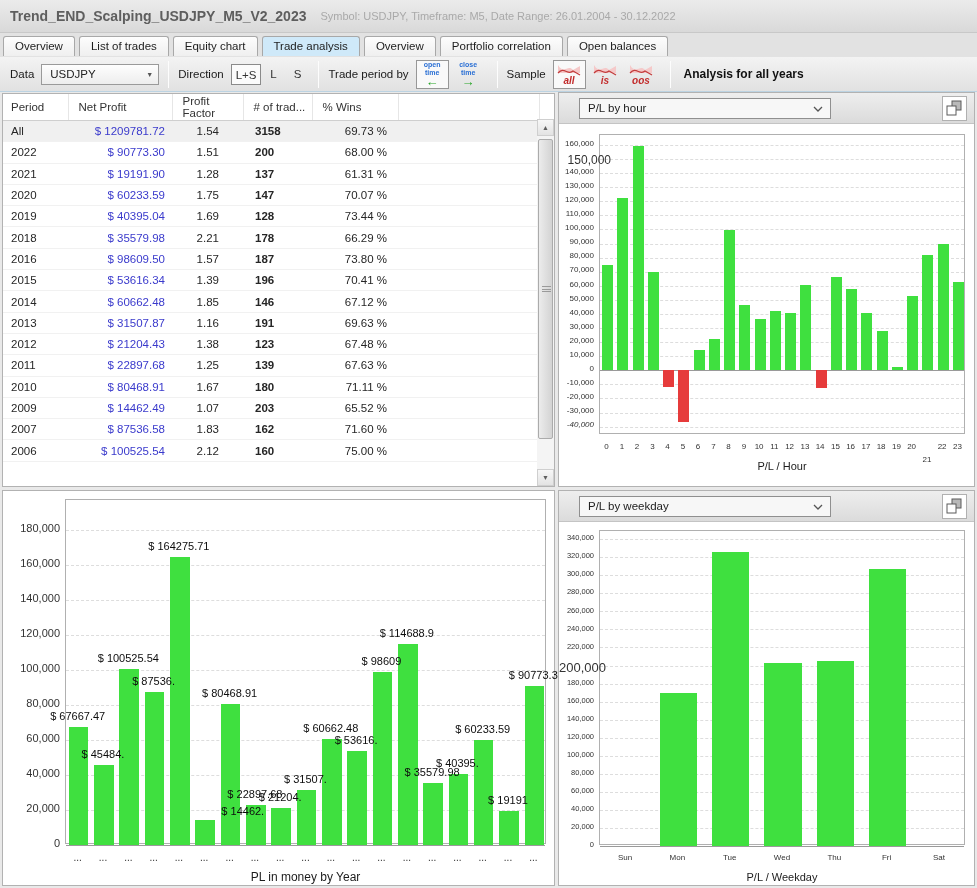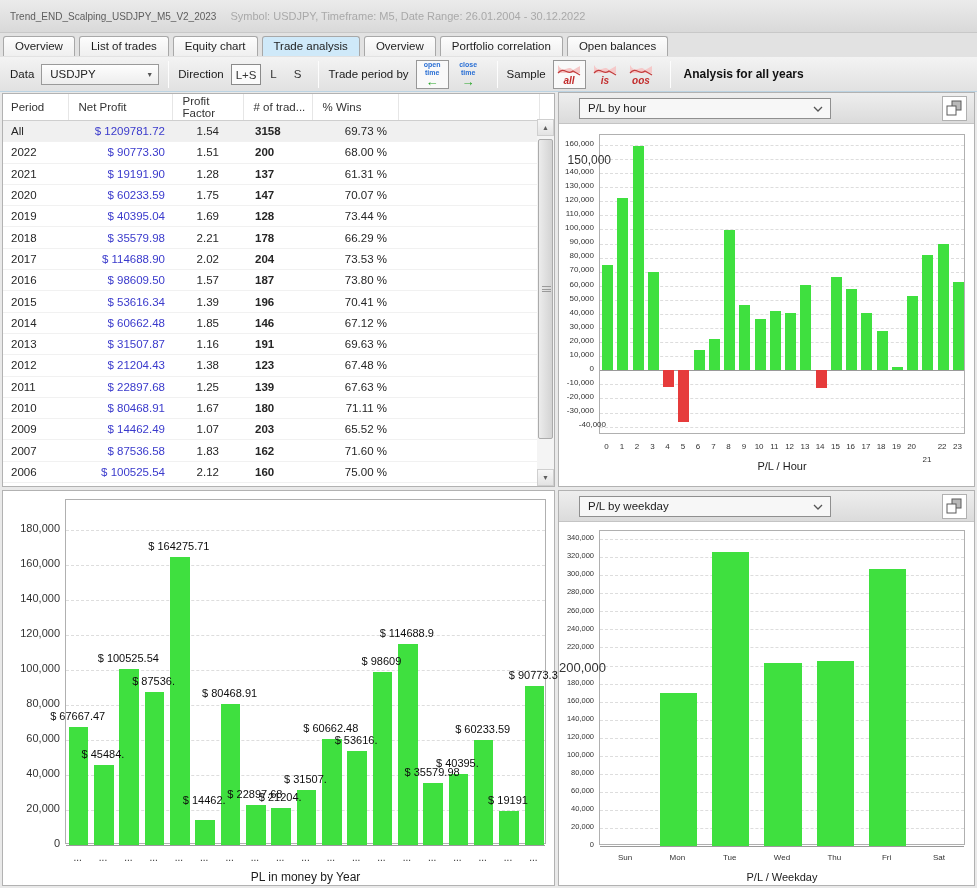--- a/index.html
+++ b/index.html
@@ -4,21 +4,21 @@
 <style>
   html,body{margin:0;padding:0;background:#e9e9e9;}
   *{box-sizing:border-box;}
   #app{position:relative;width:977px;height:888px;background:#e9e9e9;
        font-family:"Liberation Sans",sans-serif;color:#222;overflow:hidden;}
 
   
   .titlebar{position:absolute;left:0;top:0;width:977px;height:33px;
             background:linear-gradient(#ebebeb,#d9d9d9);border-bottom:1px solid #c8c8c8;
             display:flex;align-items:center;padding-left:10px;}
-  .title{font-size:10px;font-weight:normal;color:#5e5e5e;}
+  .title{font-size:14px;font-weight:bold;color:#5e5e5e;}
   .subtitle{font-size:11px;color:#a9a9a9;margin-left:14px;}
 
   
   .tabbar{position:absolute;left:0;top:33px;width:977px;height:24px;background:#e2e2e2;}
   .tab{display:inline-block;margin:3px 1px 0 3px;padding:3px 11px 4px;font-size:11.5px;
        background:linear-gradient(#fdfdfd,#efefef);border:1px solid #a8a8a8;border-bottom:none;
        border-radius:3px 3px 0 0;color:#1d1d1d;cursor:default;}
   .tab.active{background:#cfe9f9;}
 
   
@@ -225,28 +225,20 @@
             <td class="c3">128</td>
             <td class="c4">73.44 %</td>
             <td class="c5"></td>
           </tr>
           <tr>
             <td class="c0">2018</td>
             <td class="c1">$ 35579.98</td>
             <td class="c2">2.21</td>
             <td class="c3">178</td>
             <td class="c4">66.29 %</td>
-            <td class="c5"></td>
-          </tr>
-          <tr>
-            <td class="c0">2017</td>
-            <td class="c1">$ 114688.90</td>
-            <td class="c2">2.02</td>
-            <td class="c3">204</td>
-            <td class="c4">73.53 %</td>
             <td class="c5"></td>
           </tr>
           <tr>
             <td class="c0">2016</td>
             <td class="c1">$ 98609.50</td>
             <td class="c2">1.57</td>
             <td class="c3">187</td>
             <td class="c4">73.80 %</td>
             <td class="c5"></td>
           </tr>
@@ -389,21 +381,21 @@
           <div class="bar" style="left: 230.9px; top: 142.3px; width: 11px; height: 93px; background: rgb(63, 224, 63);"></div>
           <div class="bar" style="left: 246.1px; top: 153.5px; width: 11px; height: 81.7px; background: rgb(63, 224, 63);"></div>
           <div class="bar" style="left: 261.4px; top: 177.5px; width: 11px; height: 57.7px; background: rgb(63, 224, 63);"></div>
           <div class="bar" style="left: 276.6px; top: 195.8px; width: 11px; height: 39.4px; background: rgb(63, 224, 63);"></div>
           <div class="bar" style="left: 291.9px; top: 231.7px; width: 11px; height: 3.5px; background: rgb(63, 224, 63);"></div>
           <div class="bar" style="left: 307.1px; top: 160.6px; width: 11px; height: 74.6px; background: rgb(63, 224, 63);"></div>
           <div class="bar" style="left: 322.4px; top: 119.7px; width: 11px; height: 115.5px; background: rgb(63, 224, 63);"></div>
           <div class="bar" style="left: 337.6px; top: 109.2px; width: 11px; height: 126.1px; background: rgb(63, 224, 63);"></div>
           <div class="bar" style="left: 352.9px; top: 146.5px; width: 11px; height: 88.7px; background: rgb(63, 224, 63);"></div>
         </div>
-        <div class="ytick" style="top: 296.3px; left: 0px; width: 47px; font-size: 8px;">-40,000</div>
+        <div class="ytick" style="top: 296.3px; left: 0px; width: 35px; font-size: 8px; font-style: italic;">-40,000</div>
         <div class="ytick" style="top: 282.3px; left: 0px; width: 35px; font-size: 8px;">-30,000</div>
         <div class="ytick" style="top: 268.2px; left: 0px; width: 35px; font-size: 8px;">-20,000</div>
         <div class="ytick" style="top: 254.1px; left: 0px; width: 35px; font-size: 8px;">-10,000</div>
         <div class="ytick" style="top: 240px; left: 0px; width: 35px; font-size: 8px;">0</div>
         <div class="ytick" style="top: 225.9px; left: 0px; width: 35px; font-size: 8px;">10,000</div>
         <div class="ytick" style="top: 211.8px; left: 0px; width: 35px; font-size: 8px;">20,000</div>
         <div class="ytick" style="top: 197.8px; left: 0px; width: 35px; font-size: 8px;">30,000</div>
         <div class="ytick" style="top: 183.7px; left: 0px; width: 35px; font-size: 8px;">40,000</div>
         <div class="ytick" style="top: 169.6px; left: 0px; width: 35px; font-size: 8px;">50,000</div>
         <div class="ytick" style="top: 155.5px; left: 0px; width: 35px; font-size: 8px;">60,000</div>
@@ -492,21 +484,21 @@
         <div class="blabel" style="left: 14.7px; top: 218.5px; width: 120px; font-size: 11px;">$ 67667.47</div>
         <div class="xtick" style="left: 75px; top: 361px; width: 50px; font-size: 10px;">...</div>
         <div class="blabel" style="left: 40px; top: 257.3px; width: 120px; font-size: 11px;">$ 45484.</div>
         <div class="xtick" style="left: 100.3px; top: 361px; width: 50px; font-size: 10px;">...</div>
         <div class="blabel" style="left: 65.3px; top: 161px; width: 120px; font-size: 11px;">$ 100525.54</div>
         <div class="xtick" style="left: 125.6px; top: 361px; width: 50px; font-size: 10px;">...</div>
         <div class="blabel" style="left: 90.6px; top: 183.7px; width: 120px; font-size: 11px;">$ 87536.</div>
         <div class="xtick" style="left: 150.9px; top: 361px; width: 50px; font-size: 10px;">...</div>
         <div class="blabel" style="left: 115.9px; top: 49.3px; width: 120px; font-size: 11px;">$ 164275.71</div>
         <div class="xtick" style="left: 176.2px; top: 361px; width: 50px; font-size: 10px;">...</div>
-        <div class="blabel" style="left: 141.2px; top: 303px; width: 120px; font-size: 11px;">$ 14462.</div>
+        <div class="blabel" style="left: 141.2px; top: 314px; width: 120px; font-size: 11px; text-align: right;">$ 14462.</div>
         <div class="xtick" style="left: 201.6px; top: 361px; width: 50px; font-size: 10px;">...</div>
         <div class="blabel" style="left: 166.6px; top: 196.1px; width: 120px; font-size: 11px;">$ 80468.91</div>
         <div class="xtick" style="left: 226.9px; top: 361px; width: 50px; font-size: 10px;">...</div>
         <div class="blabel" style="left: 191.9px; top: 296.9px; width: 120px; font-size: 11px;">$ 22897.68</div>
         <div class="xtick" style="left: 252.2px; top: 361px; width: 50px; font-size: 10px;">...</div>
         <div class="blabel" style="left: 217.2px; top: 299.9px; width: 120px; font-size: 11px;">$ 21204.</div>
         <div class="xtick" style="left: 277.5px; top: 361px; width: 50px; font-size: 10px;">...</div>
         <div class="blabel" style="left: 242.5px; top: 281.8px; width: 120px; font-size: 11px;">$ 31507.</div>
         <div class="xtick" style="left: 302.8px; top: 361px; width: 50px; font-size: 10px;">...</div>
         <div class="blabel" style="left: 267.8px; top: 230.8px; width: 120px; font-size: 11px;">$ 60662.48</div>

